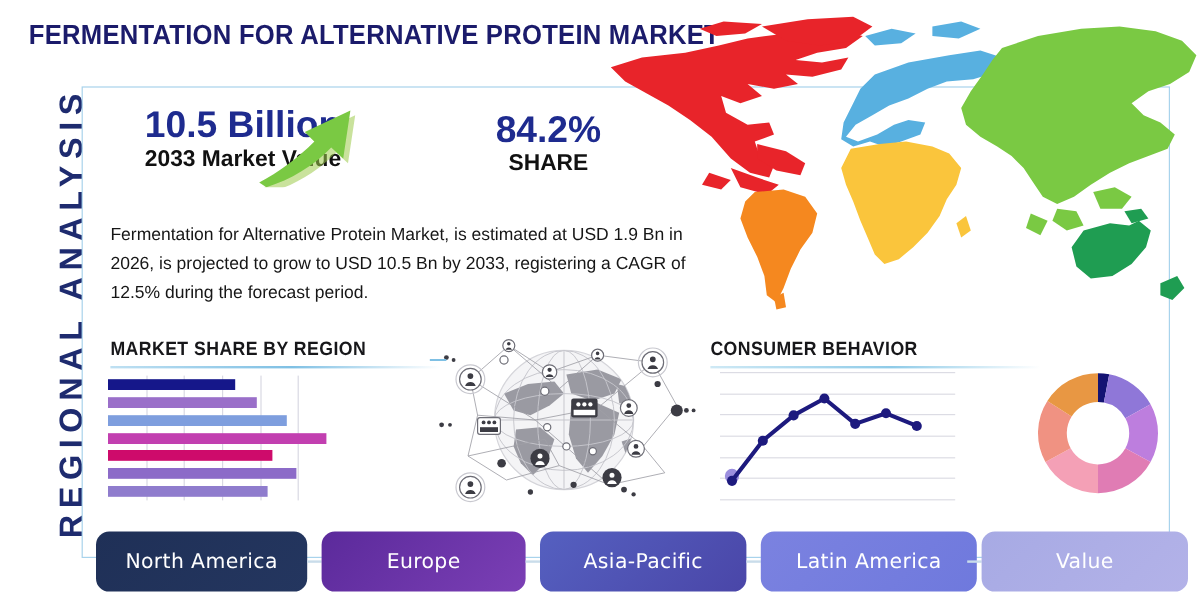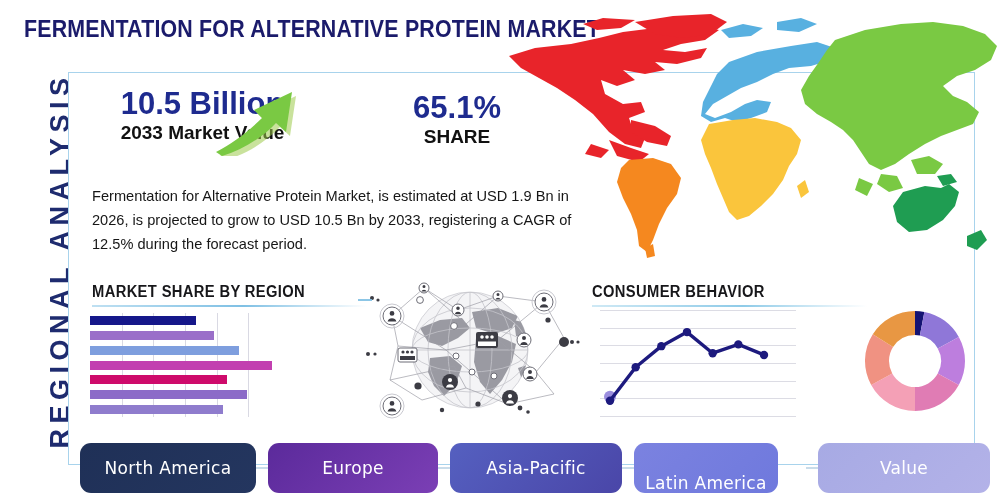--- a/index.html
+++ b/index.html
@@ -154,21 +154,21 @@
       <path d="M432 168 L446 166 L452 174 L438 178 Z"></path>
     </g>
   </svg>
 
   <div class="kpi-row">
     <div class="kpi" id="kpi-left">
       <div class="big">10.5 Billion</div>
       <div class="sub">2033 Market Value</div>
     </div>
     <div class="kpi" id="kpi-right">
-      <div class="big">65.1%</div>
+      <div class="big">84.2%</div>
       <div class="sub">SHARE</div>
     </div>
   </div>
 
   <svg id="growth-arrow" viewBox="0 0 92 78" xmlns="http://www.w3.org/2000/svg">
     <path d="M4 74 C20 66 36 54 50 40 L42 32 L80 14 L74 54 L64 45 C50 60 30 72 10 78 Z" fill="#9ccb4b" opacity="0.55" transform="translate(4,4)"></path>
     <path d="M4 74 C20 66 36 54 50 40 L42 32 L80 14 L74 54 L64 45 C50 60 30 72 10 78 Z" fill="#7ac943"></path>
   </svg>
 
   <div id="description">Fermentation for Alternative Protein Market, is estimated at USD 1.9 Bn in 2026, is projected to grow to USD 10.5 Bn by 2033, registering a CAGR of 12.5% during the forecast period.</div>
@@ -348,21 +348,21 @@
       </div>
       <div class="tab-connector" style="left: 176px; width: 12px;"></div>
       <div class="tab" style="left: 188px; width: 170px; background: linear-gradient(135deg, rgb(91, 42, 155) 0%, rgb(123, 63, 181) 100%);">
         <span>Europe</span>
       </div>
       <div class="tab-connector" style="left: 358px; width: 12px;"></div>
       <div class="tab" style="left: 370px; width: 172px; background: linear-gradient(135deg, rgb(85, 96, 192) 0%, rgb(74, 70, 168) 100%);">
         <span>Asia-Pacific</span>
       </div>
       <div class="tab-connector" style="left: 542px; width: 12px;"></div>
-      <div class="tab" style="left: 554px; width: 144px; background: linear-gradient(135deg, rgb(123, 130, 224) 0%, rgb(111, 121, 221) 100%); align-items: flex-end;">
+      <div class="tab" style="left: 554px; width: 180px; background: linear-gradient(135deg, rgb(123, 130, 224) 0%, rgb(111, 121, 221) 100%);">
         <span>Latin America</span>
       </div>
       <div class="tab-connector" style="left: 726px; width: 12px;"></div>
       <div class="tab" style="left: 738px; width: 172px; background: linear-gradient(135deg, rgb(167, 170, 228) 0%, rgb(179, 178, 232) 100%);">
         <span>Value</span>
       </div>
     </div>
 
 </div>
 

